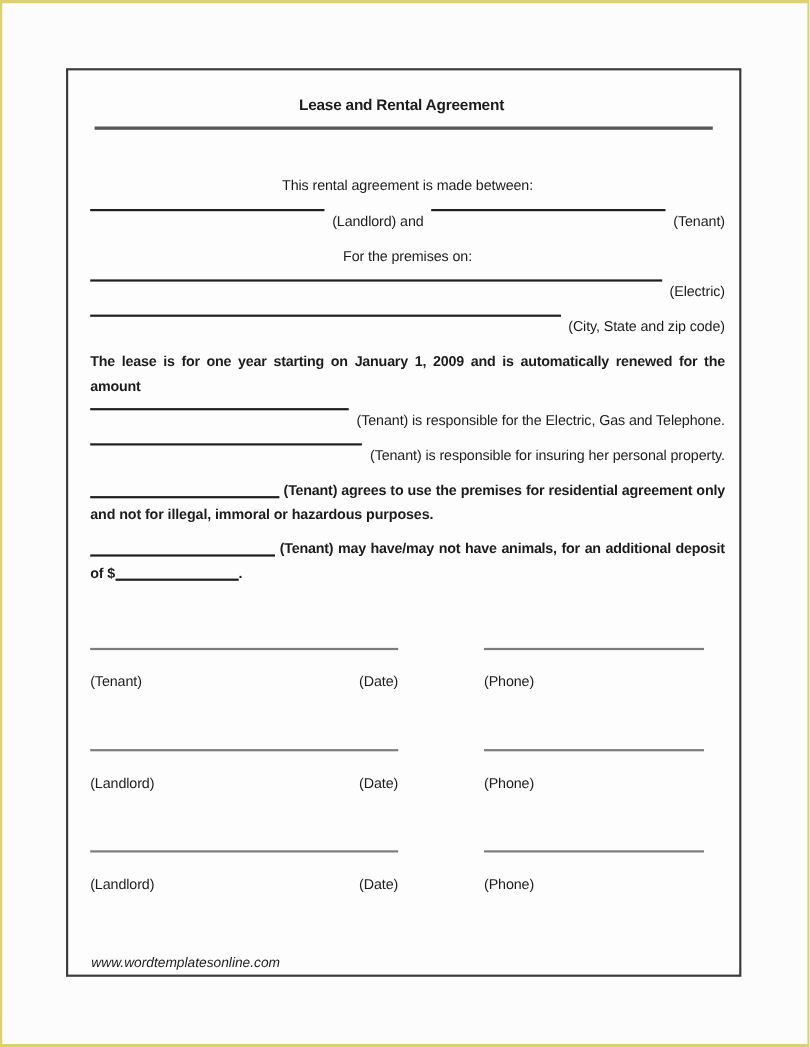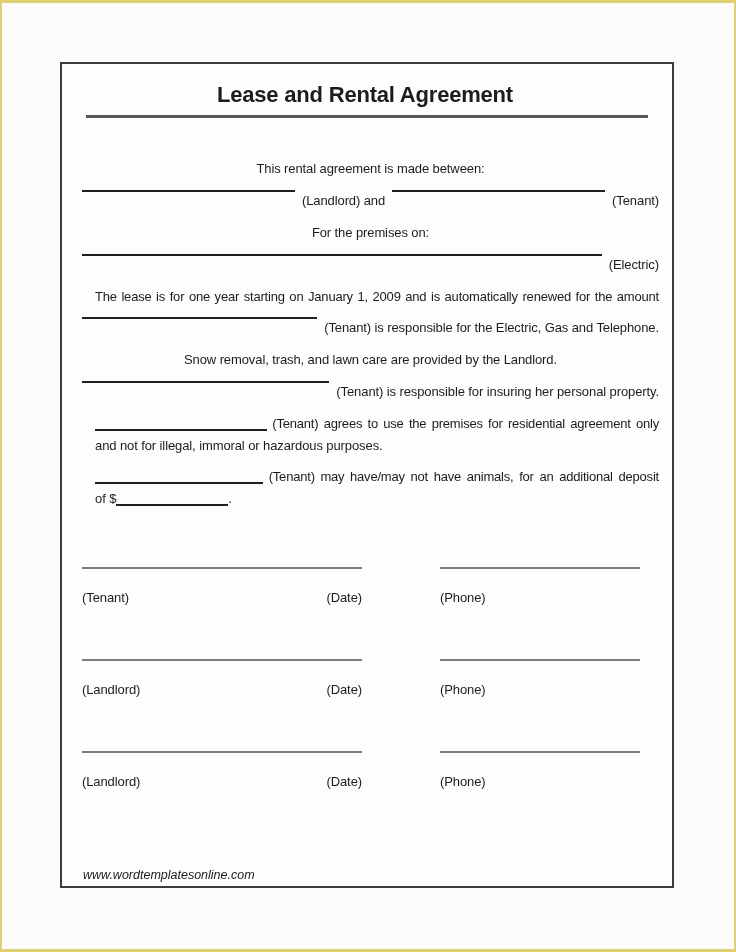--- a/index.html
+++ b/index.html
@@ -28,38 +28,38 @@
   }
   .doc{
     position:absolute;left:60px;top:62px;
     width:614px;height:826px;
     background:#fdfdfd;
     border:2px solid var(--document-border);
   }
   .title{
     margin:20px 4px 0 0;
     text-align:center;
-    font-size:22px;font-weight:700;
+    font-size:14px;font-weight:700;
     letter-spacing:-0.2px;
     line-height:22px;
   }
   .rule{
     margin:9px 24px 0 24px;
     border-top:3px solid var(--title-rule);
     height:0;
   }
   .content{
     margin-top:40px;
     padding:0 13px 0 20px;
     font-size:13px;
     letter-spacing:-0.1px;
     line-height:21px;
   }
   .row{margin:0 0 11px 0;text-align:center;}
-  .para{margin:0 0 9px 13px;line-height:22px;}
+  .para{margin:0 0 9px 0;line-height:22px;font-weight:bold;}
   .jline{
     text-align:justify;
     text-align-last:justify;
     letter-spacing:-0.2px;
     white-space:normal;
   }
   .nline{text-align:left;}
   .fill-row{
     display:flex;align-items:flex-start;gap:7px;
     margin:0 0 11px 0;line-height:21px;
@@ -111,31 +111,34 @@
       <span class="lbl">(Tenant)</span>
     </div>
 
     <p class="row">For the premises on:</p>
 
     <div class="fill-row">
       <span class="blank grow"></span>
       <span class="lbl">(Electric)</span>
     </div>
 
+    <div class="fill-row">
+      <span class="blank grow"></span>
+      <span class="lbl">(City, State and zip code)</span>
+    </div>
 
     <div class="para">
       <div class="jline">The lease is for one year starting on January 1, 2009 and is automatically renewed for the amount</div>
     </div>
 
     <div class="fill-row">
       <span class="blank grow"></span>
       <span class="lbl">(Tenant) is responsible for the Electric, Gas and Telephone.</span>
     </div>
 
-    <p class="row">Snow removal, trash, and lawn care are provided by the Landlord.</p>
 
     <div class="fill-row">
       <span class="blank grow"></span>
       <span class="lbl">(Tenant) is responsible for insuring her personal property.</span>
     </div>
 
     <div class="para">
       <div class="jline"><span class="blank inline" style="width:172px"></span> <span>(Tenant) agrees to use the premises for residential agreement only</span></div>
       <div class="nline">and not for illegal, immoral or hazardous purposes.</div>
     </div>

